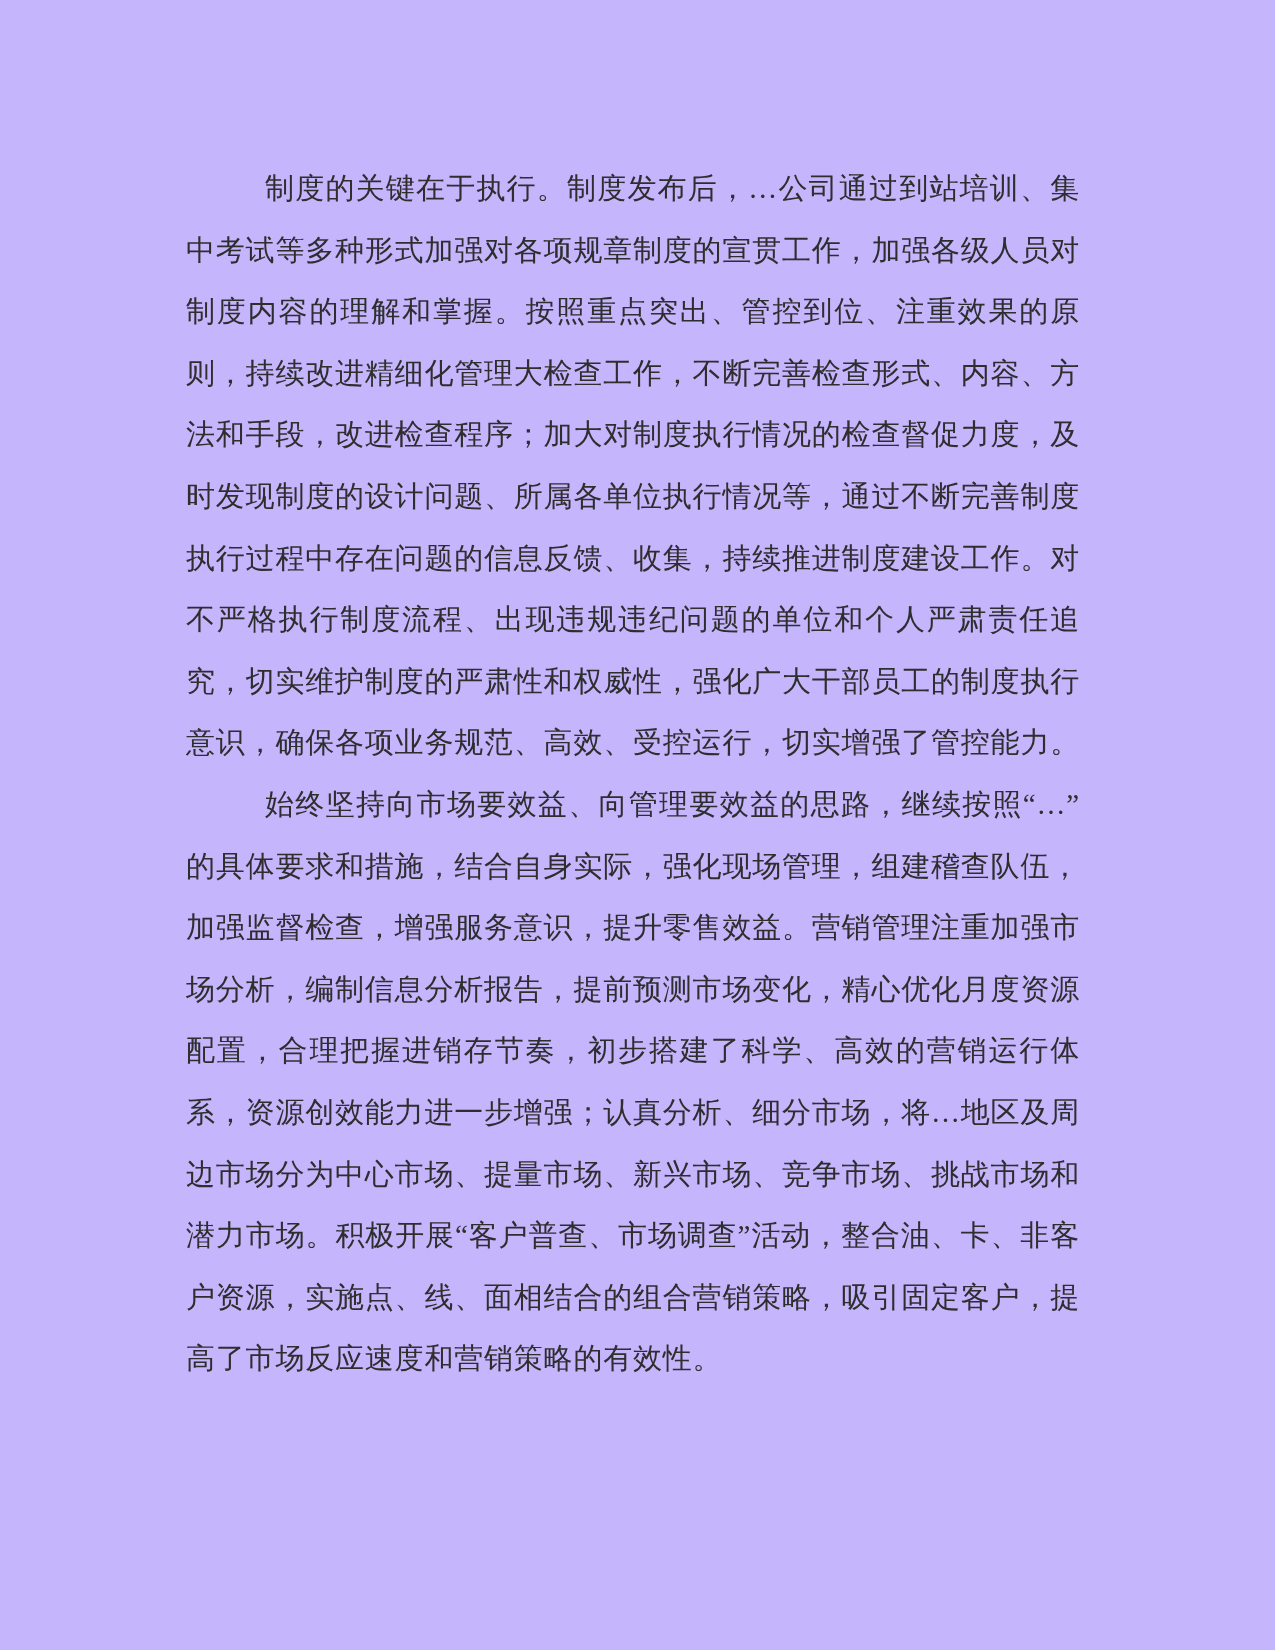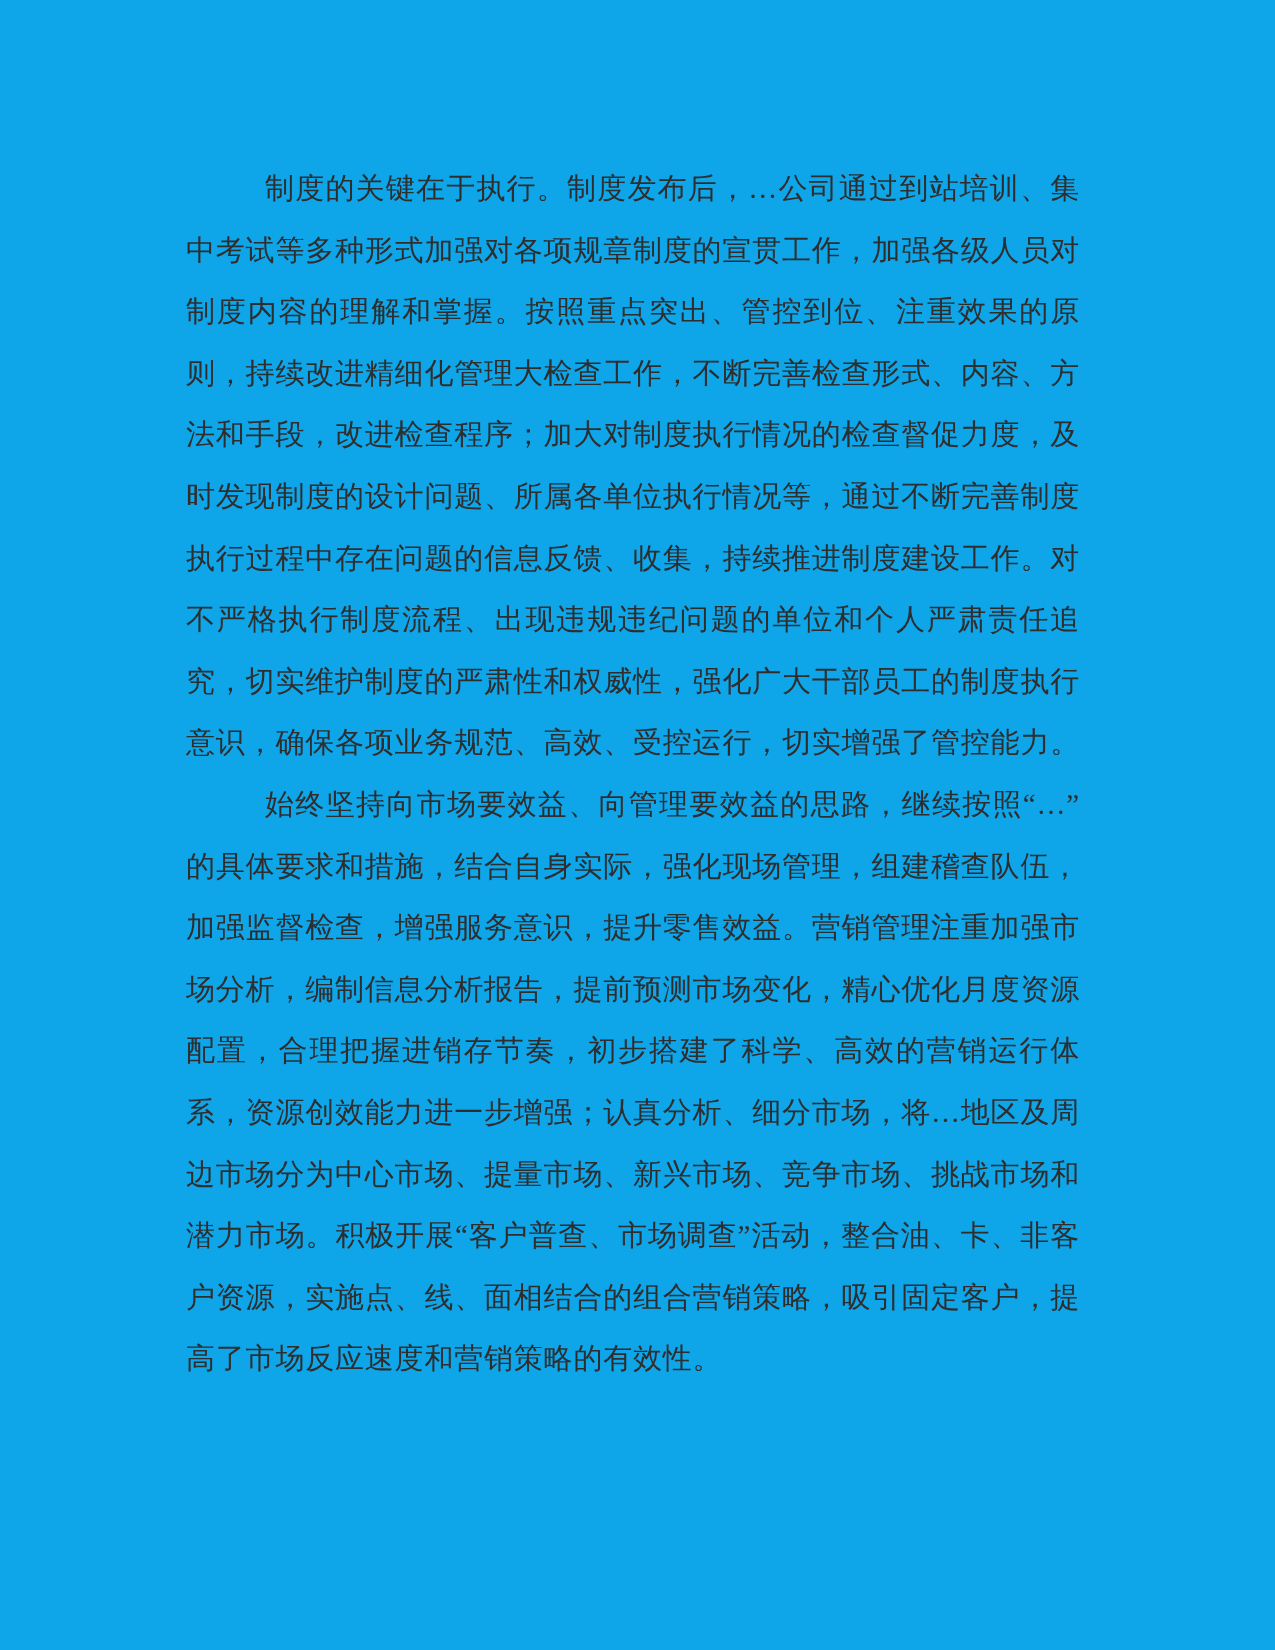--- a/index.html
+++ b/index.html
@@ -4,21 +4,21 @@
 <style>
   html, body {
     margin: 0;
     padding: 0;
     background: #ffffff;
   }
   .page {
     position: relative;
     width: 1275px;
     height: 1650px;
-    background: #0ea5e9;
+    background: #c4b5fd;
     overflow: hidden;
     font-family: "Liberation Serif", serif;
   }
   .doc-content {
     position: absolute;
     left: 186px;
     top: 158px;
     width: 894px;
   }
   .doc-content p {

